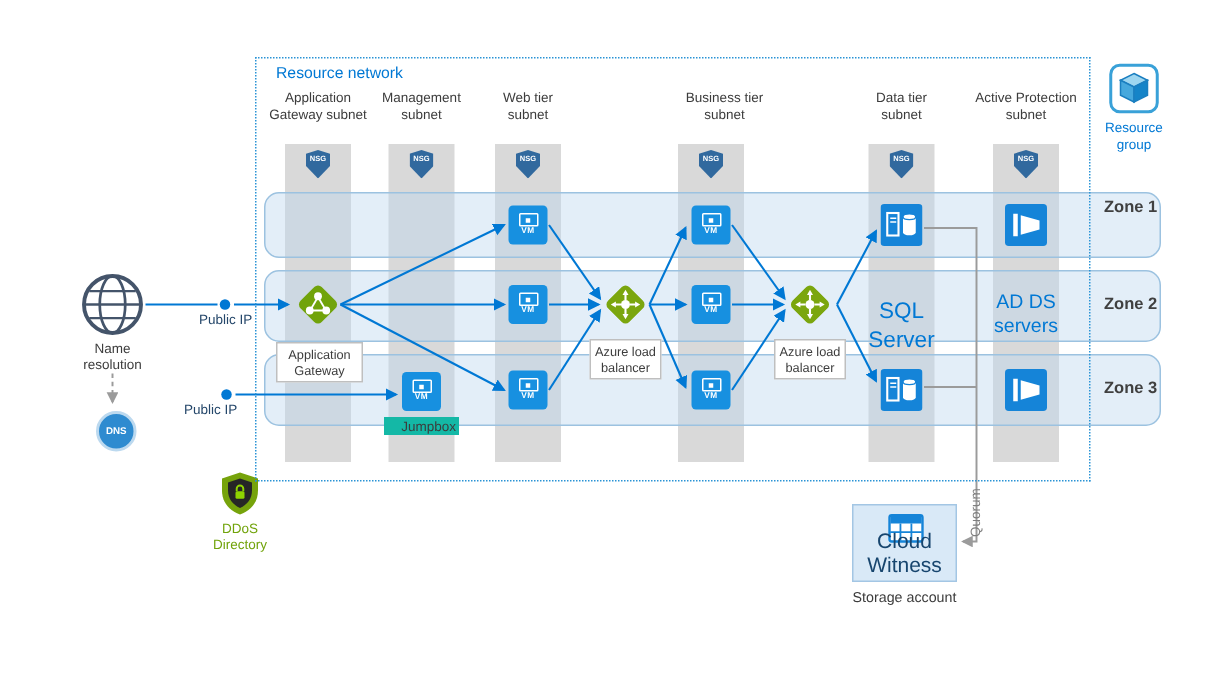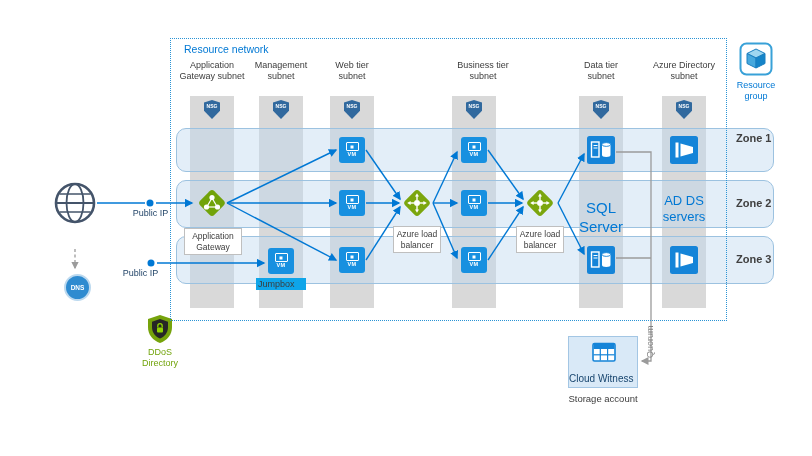--- a/index.html
+++ b/index.html
@@ -14,29 +14,29 @@
   .zone{left:176px;width:598px;background:rgba(189,215,238,.42);border:1px solid #9cc2e0;border-radius:10px;z-index:2}
   .zone-label{font-size:11px;font-weight:bold;color:#404040;z-index:4}
   .nsg{width:16px;height:19px;background:#31699e;clip-path:polygon(50% 0,100% 13%,100% 56%,50% 100%,0 56%,0 13%);display:flex;justify-content:center;z-index:4}
   .nsg span{font-size:5px;font-weight:bold;color:#fff;margin-top:3px}
   .vm{width:26px;height:26px;background:#1790e0;border-radius:3px;display:flex;flex-direction:column;align-items:center;justify-content:center;z-index:4}
   .vm-monitor{width:13px;height:9px;border:1.5px solid #fff;border-radius:1px;position:relative;margin-bottom:1px}
   .vm-monitor::after{content:"";position:absolute;left:50%;top:50%;width:3px;height:3px;background:#fff;transform:translate(-50%,-50%)}
   .vm-text{font-size:5.5px;font-weight:bold;color:#fff;line-height:1;letter-spacing:.4px}
   .icon{z-index:4}
   .label-box{background:#fff;border:1px solid #bfbfbf;font-size:8.5px;line-height:1.25;text-align:center;color:#3c3c3c;padding:2px;z-index:4}
-  .chip{background:#0ea5e9;font-size:9px;color:#3c3c3c;text-align:left;padding:1px 2px;z-index:4}
+  .chip{background:#14b8a6;font-size:9px;color:#3c3c3c;text-align:right;padding:1px 2px;z-index:4}
   .blue-text{color:#0078d4}
   .navy-text{color:#25476a}
   .green-text{color:#71a30a}
   .arrows{z-index:3;pointer-events:none}
   .dns{width:27px;height:27px;border-radius:50%;background:#2e8bd0;border:2px solid #bcd9ef;display:flex;align-items:center;justify-content:center;z-index:4}
   .dns span{color:#fff;font-size:6.5px;font-weight:bold}
   .witness-box{width:70px;height:52px;background:#d9e9f7;border:1px solid #a3c6e4;z-index:4}
-  .witness-label{position:absolute;left:0;right:0;bottom:3px;font-size:10px;text-align:left;color:#17456e}
+  .witness-label{position:absolute;left:0;right:0;bottom:3px;font-size:14px;text-align:center;color:#17456e}
   .quorum{color:#7f7f7f;font-size:9px;transform:rotate(-90deg);transform-origin:left bottom;white-space:nowrap;z-index:4}
 </style>
 </head>
 <body>
 
 <div class="canvas">
 
   <svg width="0" height="0" style="position:absolute">
     <defs>
       <g id="sym-lb">
@@ -140,21 +140,21 @@
   </div>
   <div class="abs lbl" style="left:446px;top:60px;width:74px">
     <span class="block">Business tier</span>
     <span class="block">subnet</span>
   </div>
   <div class="abs lbl" style="left:564px;top:60px;width:74px">
     <span class="block">Data tier</span>
     <span class="block">subnet</span>
   </div>
   <div class="abs lbl" style="left:647px;top:60px;width:74px">
-    <span class="block">Azure Directory</span>
+    <span class="block">Active Protection</span>
     <span class="block">subnet</span>
   </div>
 
   <div class="abs nsg" style="left:204px;top:100px">
       <span>NSG</span>
     </div>
   <div class="abs nsg" style="left:273px;top:100px">
       <span>NSG</span>
     </div>
   <div class="abs nsg" style="left:344px;top:100px">
@@ -170,20 +170,24 @@
       <span>NSG</span>
     </div>
 
   <svg class="abs icon" style="left:52px;top:180px" width="46" height="46" viewBox="0 0 46 46">
     <circle cx="23" cy="23" r="19" fill="#fff" stroke="#44546a" stroke-width="2.6"></circle>
     <ellipse cx="23" cy="23" rx="8.5" ry="19" fill="none" stroke="#44546a" stroke-width="1.8"></ellipse>
     <line x1="4.5" y1="23" x2="41.5" y2="23" stroke="#44546a" stroke-width="1.8"></line>
     <line x1="7.5" y1="14" x2="38.5" y2="14" stroke="#44546a" stroke-width="1.5"></line>
     <line x1="7.5" y1="32" x2="38.5" y2="32" stroke="#44546a" stroke-width="1.5"></line>
   </svg>
+  <div class="abs lbl" style="left:42px;top:227px;width:66px">
+    <span class="block">Name</span>
+    <span class="block">resolution</span>
+  </div>
   <div class="abs dns" style="left:64px;top:274px">
     <span>DNS</span>
   </div>
   <div class="abs lbl navy-text" style="left:128px;top:208px;width:45px">Public IP</div>
   <div class="abs lbl navy-text" style="left:118px;top:268px;width:45px">Public IP</div>
 
   <svg class="abs icon" style="left:193px;top:184px" width="38" height="38" viewBox="0 0 38 38">
     <rect x="9" y="9" width="20" height="20" rx="3.5" fill="#71a30a" transform="rotate(45 19 19)"></rect>
     <g stroke="#fff" stroke-width="1.2">
       <line x1="19" y1="14" x2="14" y2="22.5"></line>

